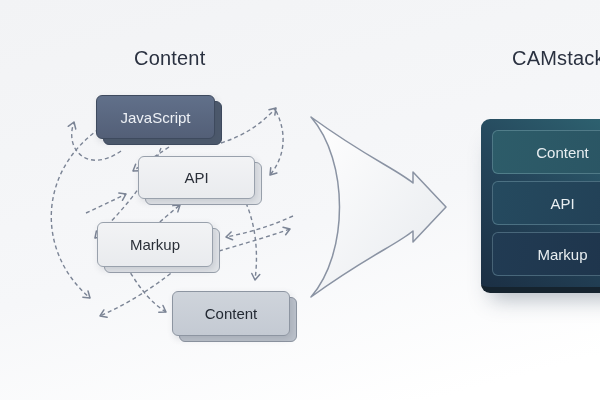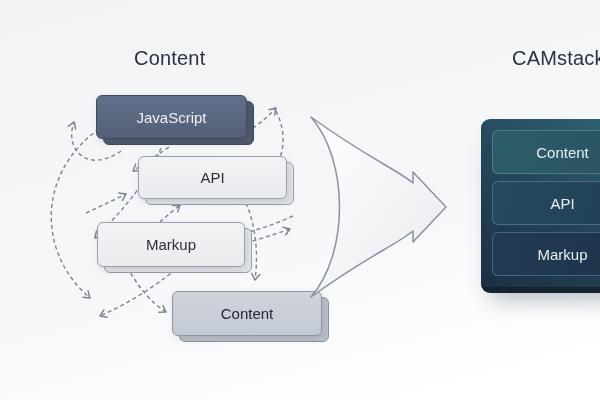--- a/index.html
+++ b/index.html
@@ -15,21 +15,21 @@
   svg.layer { position: absolute; left: 0; top: 0; pointer-events: none; }
 
   .title {
     position: absolute; font-size: 20px; font-weight: 500;
     color: #2a3140; letter-spacing: 0.2px; white-space: nowrap;
   }
   .title.jam { left: 134px; top: 47px; }
   .title.cam { left: 512px; top: 47px; }
 
   
-  .cardwrap { position: absolute; padding-left: 32px; }
+  .cardwrap { position: absolute; }
   .cardwrap .back, .cardwrap .front {
     position: absolute; border-radius: 6px; box-sizing: border-box;
   }
   .cardwrap .back { left: 7px; top: 6px; width: 100%; height: 100%; }
   .cardwrap .front {
     left: 0; top: 0; width: 100%; height: 100%;
     display: flex; align-items: center; justify-content: center;
     font-size: 15px; border: 1.5px solid transparent;
     box-shadow: 2px 3px 7px rgba(60,70,90,0.16);
   }

